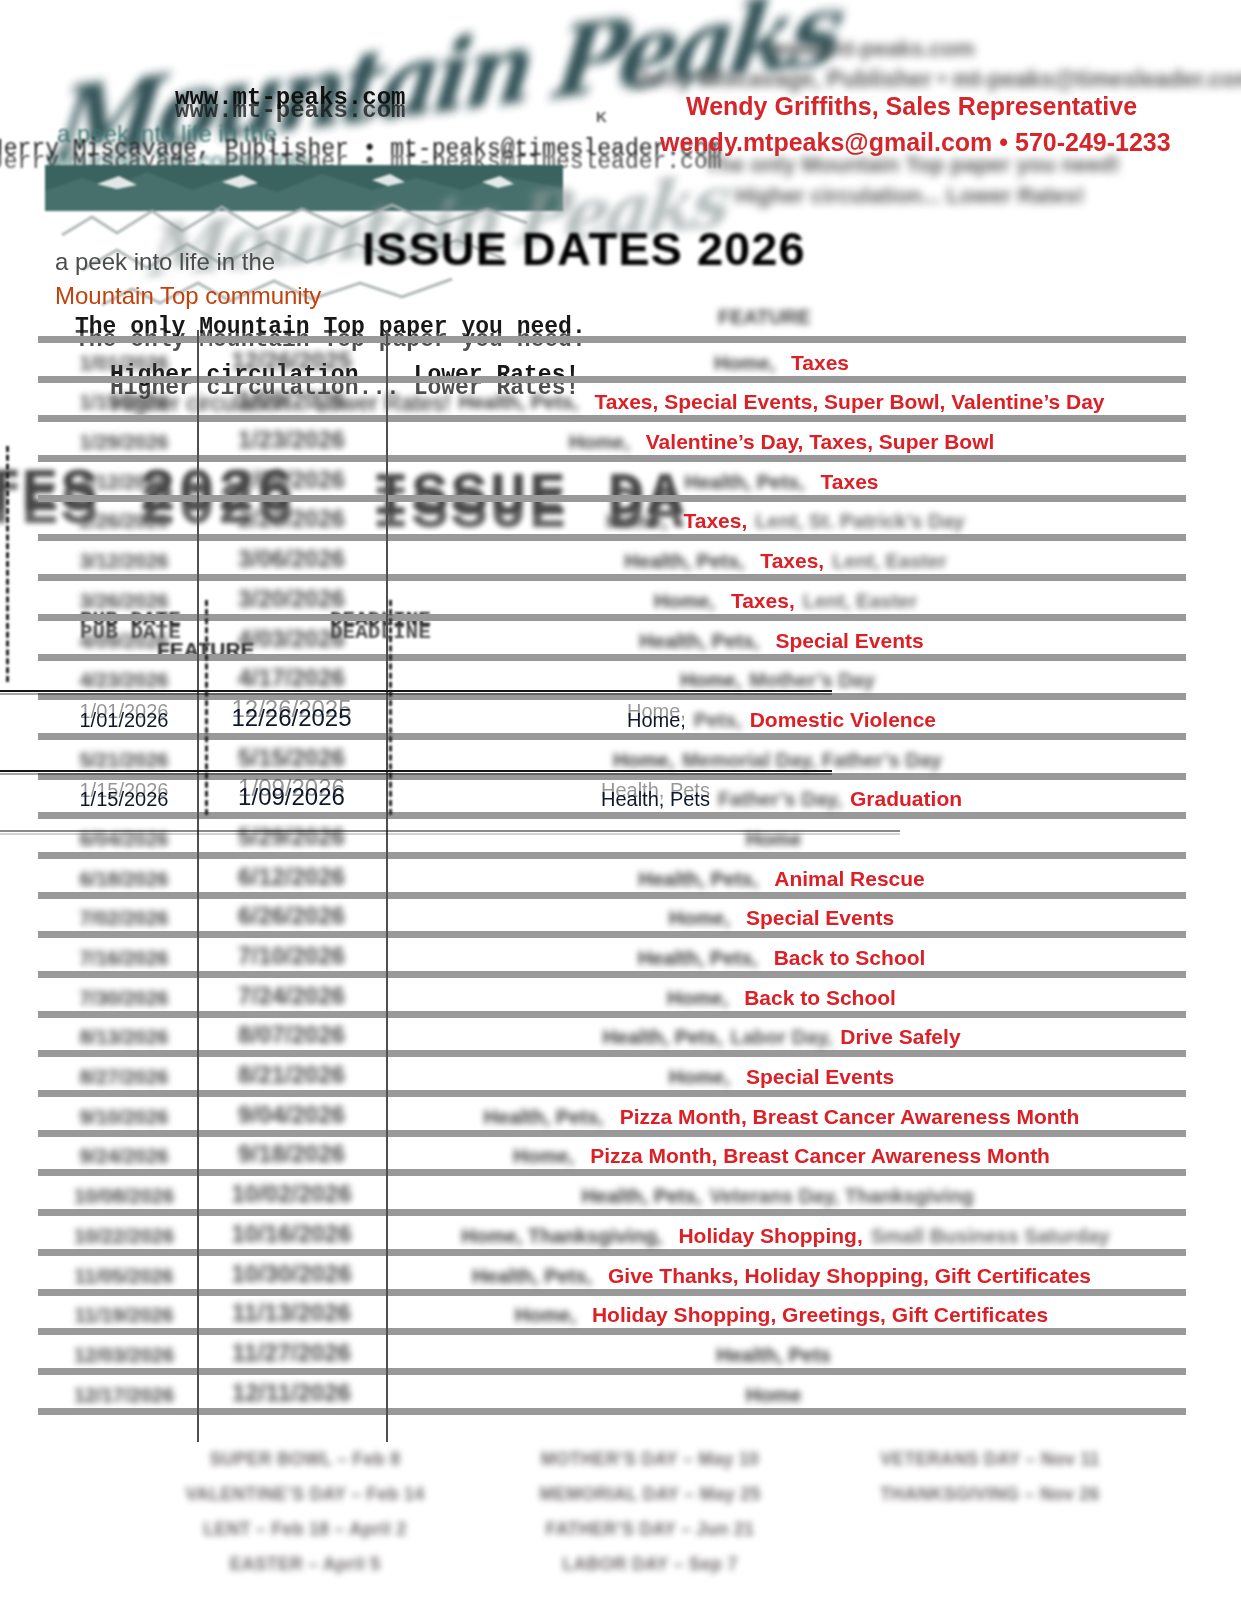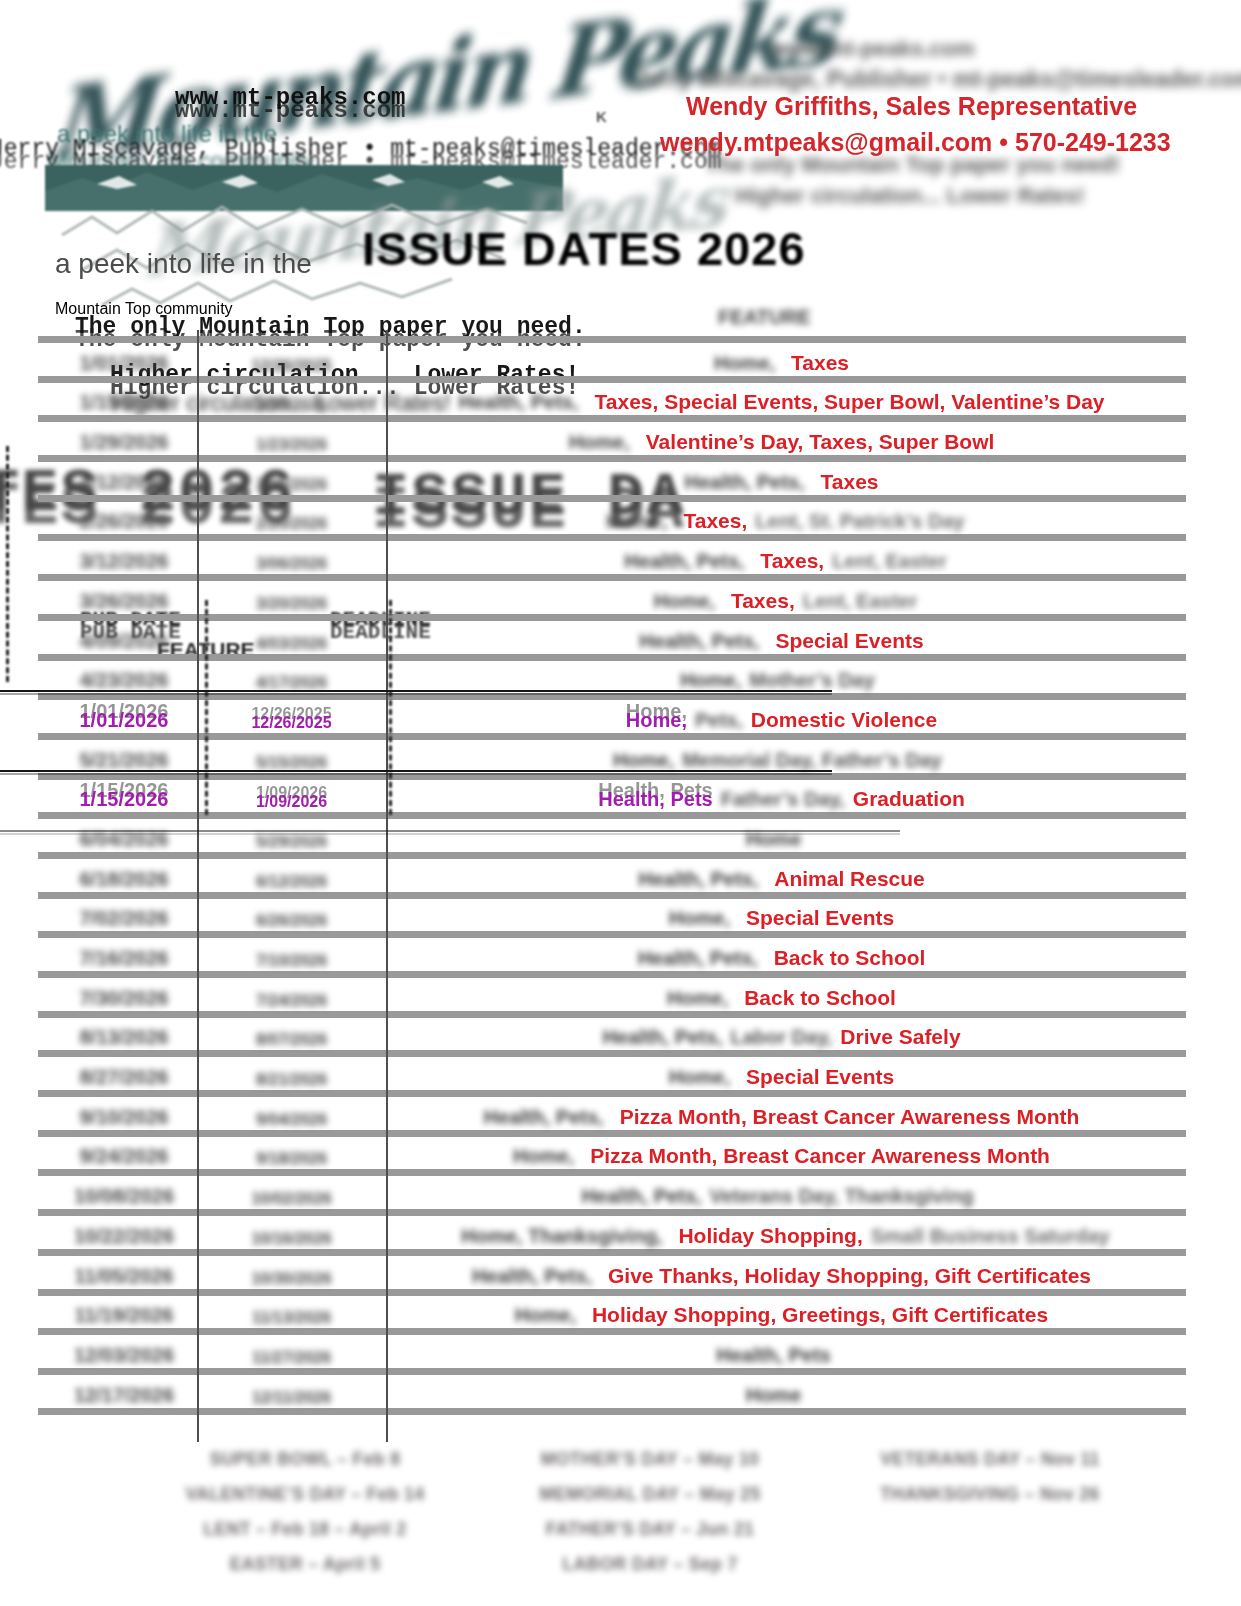--- a/index.html
+++ b/index.html
@@ -25,27 +25,27 @@
   
   .main-title{font-size:47px;font-weight:bold;color:#0b0b0b;letter-spacing:1px;filter:blur(1.6px) contrast(1.25);}
   .ghost-big{font-size:62px;font-weight:bold;color:#2c2c2c;letter-spacing:2px;filter:blur(2.6px);opacity:.88;}
   .ghost-head{font-size:21px;font-weight:bold;color:#232323;filter:blur(1.2px);}
   .feature-head{font-size:20px;font-weight:bold;color:#444;filter:blur(3.4px);}
 
   
   .issue-table{position:absolute;left:38px;top:336px;width:1148px;border-top:7px solid var(--bar);text-align:center;}
   .trow{height:39.7px;border-bottom:7px solid var(--bar);display:flex;align-items:flex-end;padding-bottom:1px;}
   .trow .c1{width:154px;padding-left:18px;font-size:20px;color:#4a4a4a;font-weight:bold;filter:blur(3px);}
-  .trow .c2{width:185px;padding-left:14px;font-size:16px;color:#4a4a4a;font-weight:bold;filter:blur(3px);}
+  .trow .c2{width:185px;padding-left:14px;font-size:24px;color:#4a4a4a;font-weight:bold;filter:blur(3px);}
   .trow .c3{flex:1;padding-left:8px;font-size:20px;}
   .trow .prefix{color:#3f3f3f;font-weight:bold;filter:blur(3px);margin-right:8px;}
   .trow .mid{color:#555;font-weight:bold;filter:blur(3.2px);margin-right:8px;}
   .trow .red{color:var(--tablered);font-weight:bold;font-size:21px;position:relative;z-index:5;margin-right:8px;}
   .trow .suffix{color:#6e6e6e;font-weight:bold;filter:blur(3.2px);}
-  .trow.sharp .c1,.trow.sharp .c2,.trow.sharp .prefix{filter:none;color:#a21caf;font-weight:bold;text-shadow:0 -9px 0 rgba(19,19,19,.45);}
+  .trow.sharp .c1,.trow.sharp .c2,.trow.sharp .prefix{filter:none;color:#0f172a;font-weight:normal;text-shadow:0 -9px 0 rgba(19,19,19,.45);}
   .vline{position:absolute;width:2px;background:#4f4f4f;filter:blur(.7px);z-index:3;}
   .vdash{position:absolute;width:0;border-left:3px dashed #1d1d1d;filter:blur(.8px);z-index:4;}
   .hline{position:absolute;height:2px;background:#161616;box-shadow:0 3px 0 rgba(0,0,0,.35);z-index:4;filter:blur(.4px);}
 
   
   .holiday-col{position:absolute;text-align:center;}
   .holiday-line{font-size:17.5px;font-weight:bold;color:#6e6969;letter-spacing:.4px;filter:blur(3.2px);line-height:35px;}
 </style>
 </head>
 <body>
@@ -68,22 +68,22 @@
       <g stroke="#aab3b2" stroke-width="3" fill="none" opacity=".9">
         <path d="M20,75 l30,-18 l25,16 l35,-22 l30,20 l40,-24 l35,22 l45,-20 l40,18 l50,-22 l45,20 l50,-16 l40,14"></path>
         <path d="M40,110 l35,-20 l30,18 l40,-24 l35,20 l45,-22 l40,20 l50,-18 l45,16 l55,-20 l45,18"></path>
         <path d="M60,145 l30,-16 l28,14 l38,-20 l32,18 l44,-20 l38,18 l48,-16 l42,14 l50,-18"></path>
       </g>
     </svg>
   </div>
 
   <div class="abs logo-ghost" style="left:150px;top:185px;">Mountain Peaks</div>
 
-  <div class="abs b05" style="left:55px;top:248px;font-size:28px;color:#4c4c4c;">a peek into life in the</div>
-  <div class="abs b05" style="left:55px;top:300px;font-size:16px;color:#000000;">Mountain Top community</div>
+  <div class="abs b05" style="left:55px;top:248px;font-size:24px;color:#4c4c4c;">a peek into life in the</div>
+  <div class="abs b05" style="left:55px;top:282px;font-size:24px;color:#c2410c;">Mountain Top community</div>
 
   <div class="abs slogan b05 dblDown" style="left:75px;top:314px;font-weight:bold;">The only Mountain Top paper you need.</div>
   <div class="abs slogan b05 dblDown" style="left:110px;top:362px;font-weight:bold;">Higher circulation... Lower Rates!</div>
   <div class="abs slogan b3" style="left:112px;top:390px;">Higher circulation... Lower Rates!</div>
 
   <div class="abs b1" style="left:596px;top:108px;font-size:15px;color:#555;font-weight:bold;">K</div>
 
   <div class="abs right-gray" style="left:770px;top:36px;font-size:22px;">www.mt-peaks.com</div>
   <div class="abs right-gray" style="left:635px;top:66px;font-size:23px;">Jerry Miscavage, Publisher • mt-peaks@timesleader.com</div>
   <div class="abs red-line" style="left:686px;top:92px;">Wendy Griffiths, Sales Representative</div>

